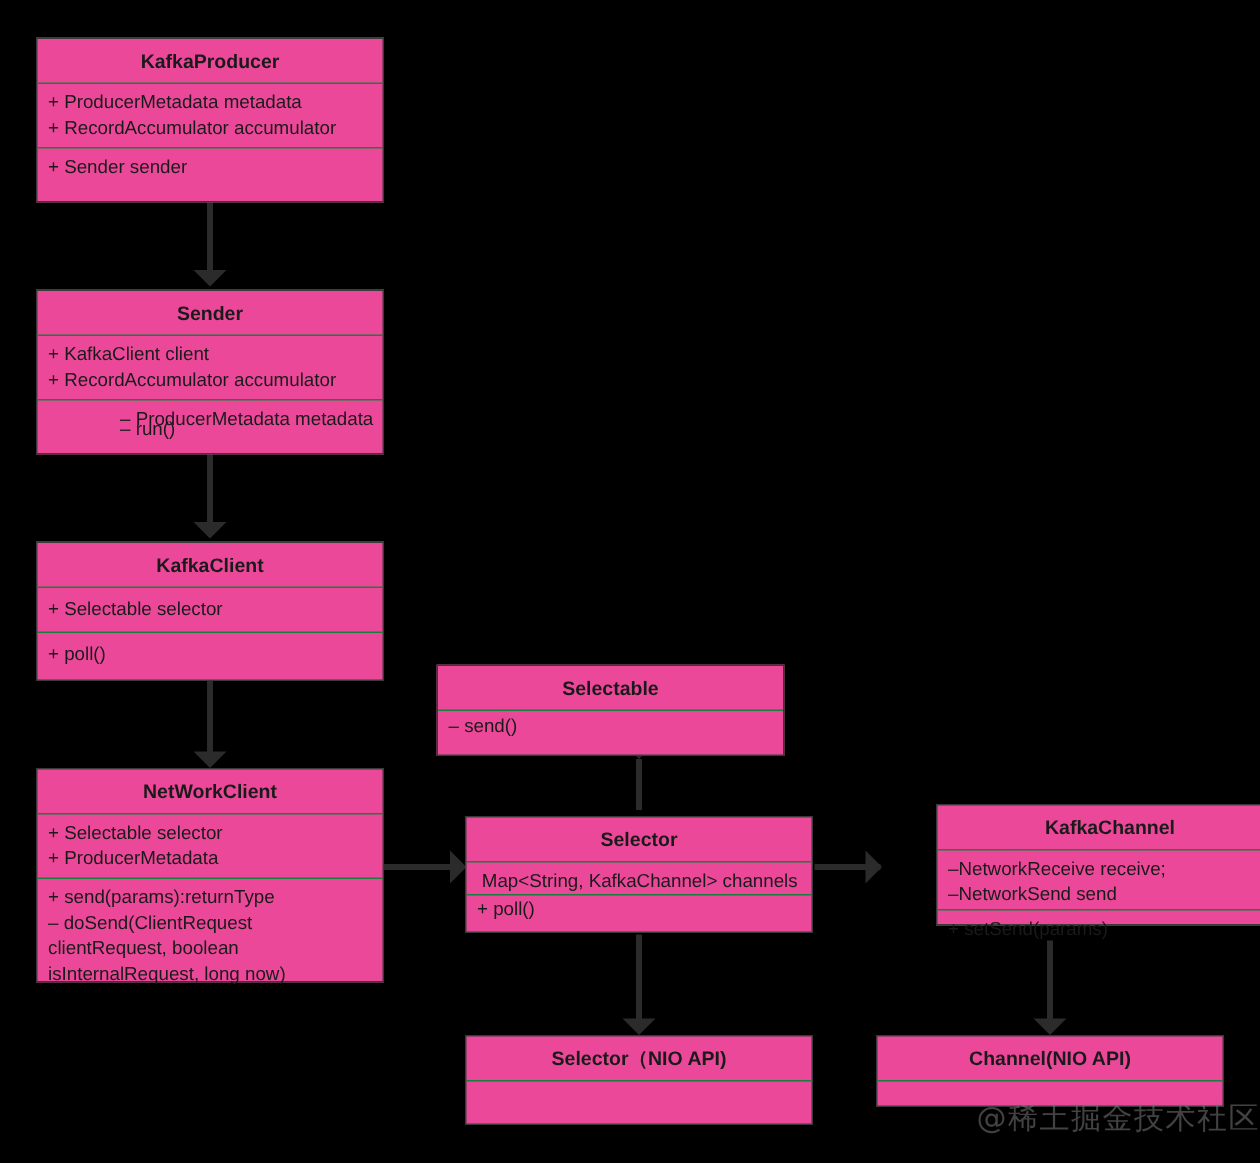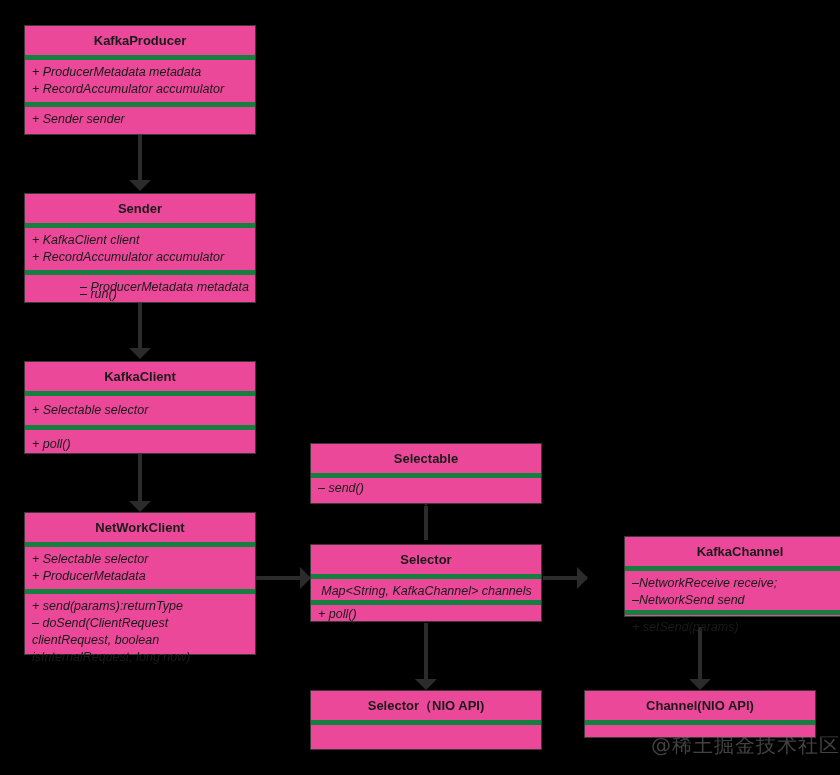--- a/index.html
+++ b/index.html
@@ -27,25 +27,24 @@
   .uml-title {
     text-align: center;
     font-size: 13px;
     font-weight: bold;
     color: #1a1a1a;
     padding: 7px 4px 7px 4px;
     line-height: 15px;
     box-sizing: border-box;
   }
   .uml-compartment {
-    border-top: 5px solid #15803d;
+    border-top: 1px solid #15803d;
     padding: 4px 6px 4px 7px;
     box-sizing: border-box;
     position: relative;
-    font-style: italic;
   }
   .uml-line {
     font-size: 12.5px;
     color: #1a1a1a;
     line-height: 17px;
     white-space: pre-wrap;
   }
   .uml-compartment.empty {
     padding: 0;
   }
@@ -179,21 +178,21 @@
     <div class="uml-compartment">
       <div class="uml-line">+ Selectable selector</div>
       <div class="uml-line">+ ProducerMetadata</div>
     </div>
     <div class="uml-compartment">
       <div class="uml-line">+ send(params):returnType</div>
       <div class="uml-line">– doSend(ClientRequest clientRequest, boolean isInternalRequest, long now)</div>
     </div>
   </div>
 
-  <div class="uml-box" style="left:310px; top:443px; width:232px; height:61px;">
+  <div class="uml-box" style="left:291px; top:443px; width:232px; height:61px;">
     <div class="uml-title">Selectable</div>
     <div class="uml-compartment" style="padding-top:2px; padding-bottom:0;">
       <div class="uml-line">– send()</div>
     </div>
   </div>
 
   <div class="uml-box" style="left:310px; top:544px; width:232px; height:78px;">
     <div class="uml-title">Selector</div>
     <div class="uml-compartment" style="padding-bottom:0;text-align:center;">
       <div class="uml-line">Map&lt;String, KafkaChannel&gt; channels</div>

